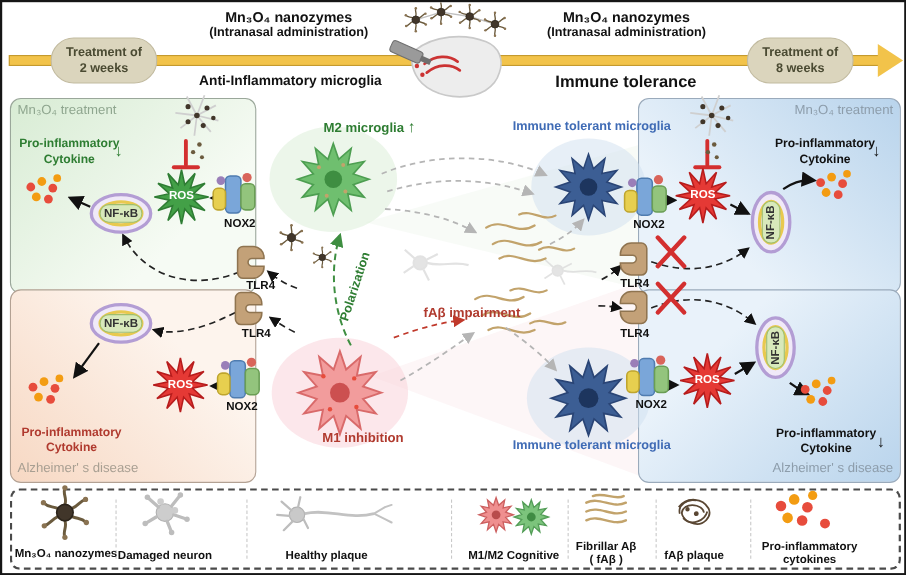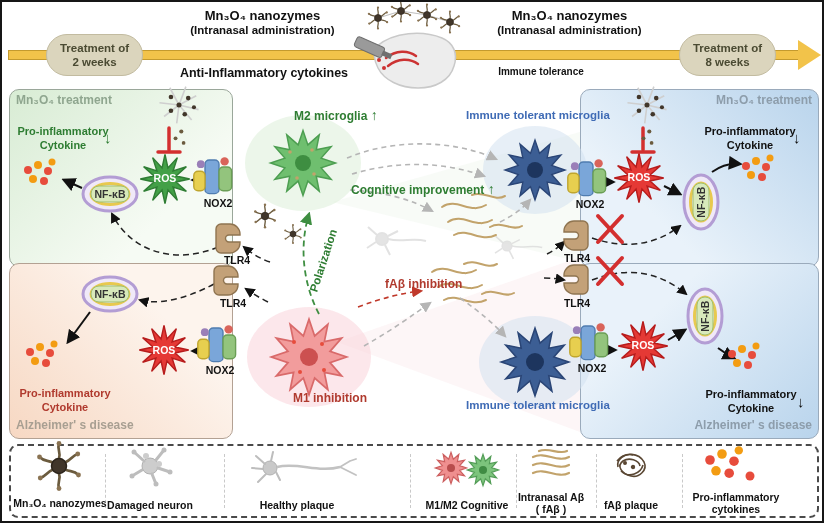--- a/index.html
+++ b/index.html
@@ -5,21 +5,21 @@
   *{margin:0;padding:0;box-sizing:border-box}
   body{font-family:"Liberation Sans",sans-serif;background:#fff}
   #stage{position:relative;width:824px;height:523px;background:#fff;border:2px solid #161616;overflow:hidden;font-family:"Liberation Sans",sans-serif}
   .ctr{text-align:center}
   .nw{white-space:nowrap}
   .grn{color:#2e7d32}
   .red{color:#b03a2e}
   .blu{color:#3f6bb5}
   .blk{color:#111}
   .quad{position:absolute;border-radius:10px;z-index:0}
-  .qtitle{position:absolute;z-index:3;font-weight:bold;font-size:12px}
+  .qtitle{position:absolute;z-index:3;font-weight:normal;font-size:12px}
   .txt{position:absolute;z-index:3;font-weight:bold;line-height:1.18}
   .badge{position:absolute;z-index:4;width:97px;height:42px;background:#dbd5bd;border:1px solid #c2bba0;border-radius:21px;display:flex;flex-direction:column;align-items:center;justify-content:center;color:#4a4a32;font-weight:bold;font-size:11.5px;line-height:1.25}
   #gold-band{position:absolute;left:6px;top:48px;width:792px;height:10px;background:#f2c34a;border:1px solid #c49a2e;z-index:1}
   #gold-head{position:absolute;left:796px;top:38px;width:0;height:0;border-top:15px solid transparent;border-bottom:15px solid transparent;border-left:23px solid #f2c34a;z-index:1}
   .sep{position:absolute;top:452px;height:54px;border-left:1.5px dashed #c9c9c9;z-index:3}
   #legend-box{position:absolute;left:7px;top:442px;width:810px;height:74px;border:2px dashed #4a4a4a;border-radius:9px;background:#fff;z-index:2}
   .leg{position:absolute;z-index:3;font-weight:bold;font-size:10.5px;color:#111;text-align:center;line-height:1.2}
   .rot90{transform:rotate(-90deg)}
 </style>
 </head>
@@ -336,22 +336,22 @@
   <div class="badge" style="left:677px;top:32px">
     <div>Treatment of</div>
     <div>8 weeks</div>
   </div>
 
   <div class="txt ctr blk" style="left:158px;top:6px;width:205px;font-size:13px">Mn₃O₄ nanozymes</div>
   <div class="txt ctr blk" style="left:158px;top:22px;width:205px;font-size:11.5px">(Intranasal administration)</div>
   <div class="txt ctr blk" style="left:465px;top:6px;width:205px;font-size:13px">Mn₃O₄ nanozymes</div>
   <div class="txt ctr blk" style="left:465px;top:22px;width:205px;font-size:11.5px">(Intranasal administration)</div>
 
-  <div class="txt ctr blk" style="left:168px;top:64px;width:188px;font-size:12.5px">Anti-Inflammatory cytokines</div>
-  <div class="txt ctr blk" style="left:464px;top:64px;width:150px;font-size:10px">Immune tolerance</div>
+  <div class="txt ctr blk" style="left:168px;top:64px;width:188px;font-size:12.5px">Anti-Inflammatory microglia</div>
+  <div class="txt ctr blk" style="left:492px;top:64px;width:150px;font-size:15px">Immune tolerance</div>
 
   <div class="qtitle" style="left:14px;top:91px;color:#8fa68f">Mn₃O₄ treatment</div>
   <div class="qtitle ctr" style="left:688px;top:91px;width:122px;text-align:right;color:#8d9dab">Mn₃O₄ treatment</div>
   <div class="qtitle" style="left:14px;top:416px;color:#a89f92">Alzheimer' s disease</div>
   <div class="qtitle" style="left:688px;top:416px;width:122px;text-align:right;color:#8d9dab">Alzheimer' s disease</div>
 
   <div class="txt ctr grn" style="left:10px;top:123px;width:102px;font-size:11px">Pro-inflammatory</div>
   <div class="txt ctr grn" style="left:10px;top:137px;width:102px;font-size:11px">Cytokine</div>
   <div class="txt grn" style="left:102px;top:127px;font-size:15px">↓</div>
   <div class="txt ctr" style="left:144px;top:170px;width:38px;font-size:10.5px;color:#fff">ROS</div>
@@ -380,32 +380,28 @@
   <div class="txt ctr rot90" style="left:663px;top:308px;width:80px;font-size:10.5px;color:#333">NF-κB</div>
   <div class="txt ctr blk" style="left:695px;top:386px;width:108px;font-size:11px">Pro-inflammatory</div>
   <div class="txt ctr blk" style="left:695px;top:400px;width:108px;font-size:11px">Cytokine</div>
   <div class="txt blk" style="left:795px;top:391px;font-size:15px">↓</div>
 
   <div class="txt grn nw" style="left:292px;top:105px;font-size:12px">
     <span>M2 microglia</span>
     <span style="font-size:14px">↑</span>
   </div>
   <div class="txt ctr blu" style="left:450px;top:107px;width:172px;font-size:11.5px">Immune tolerant microglia</div>
-  <div class="txt grn nw" style="left:349px;top:179px;font-size:12px">
-    <span>Cognitive improvement</span>
-    <span style="font-size:14px">↑</span>
-  </div>
   <div class="txt ctr grn" style="left:267px;top:252px;width:110px;font-size:11.5px;transform:rotate(-72deg)">Polarization</div>
-  <div class="txt red nw" style="left:383px;top:275px;font-size:12px">fAβ inhibition</div>
+  <div class="txt red nw" style="left:383px;top:275px;font-size:12px">fAβ impairment</div>
   <div class="txt red nw" style="left:291px;top:389px;font-size:12px">M1 inhibition</div>
   <div class="txt ctr blu" style="left:450px;top:397px;width:172px;font-size:11.5px">Immune tolerant microglia</div>
 
   <div class="leg" style="left:10px;top:495px;width:96px">Mn₃O₄ nanozymes</div>
   <div class="leg" style="left:96px;top:497px;width:104px">Damaged neuron</div>
   <div class="leg" style="left:243px;top:497px;width:104px">Healthy plaque</div>
   <div class="leg" style="left:415px;top:497px;width:100px">M1/M2 Cognitive</div>
-  <div class="leg" style="left:509px;top:489px;width:80px">Intranasal Aβ</div>
+  <div class="leg" style="left:509px;top:489px;width:80px">Fibrillar Aβ</div>
   <div class="leg" style="left:509px;top:501px;width:80px">( fAβ )</div>
   <div class="leg" style="left:587px;top:497px;width:84px">fAβ plaque</div>
   <div class="leg" style="left:688px;top:489px;width:92px">Pro-inflammatory</div>
   <div class="leg" style="left:688px;top:501px;width:92px">cytokines</div>
 
 </div>
 
 </body></html>

